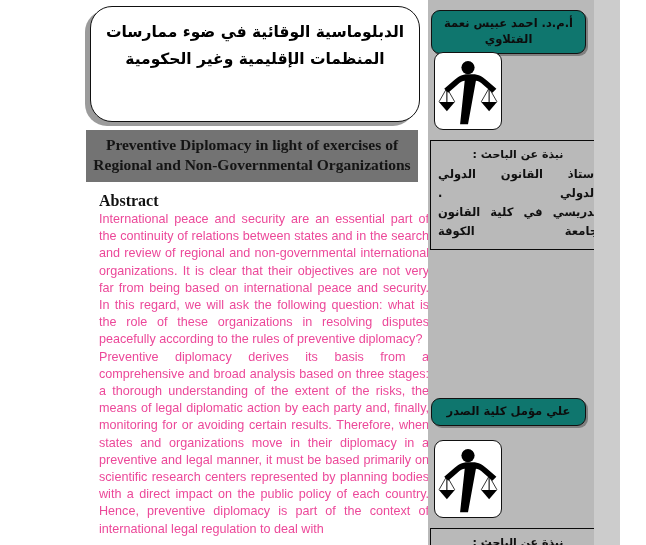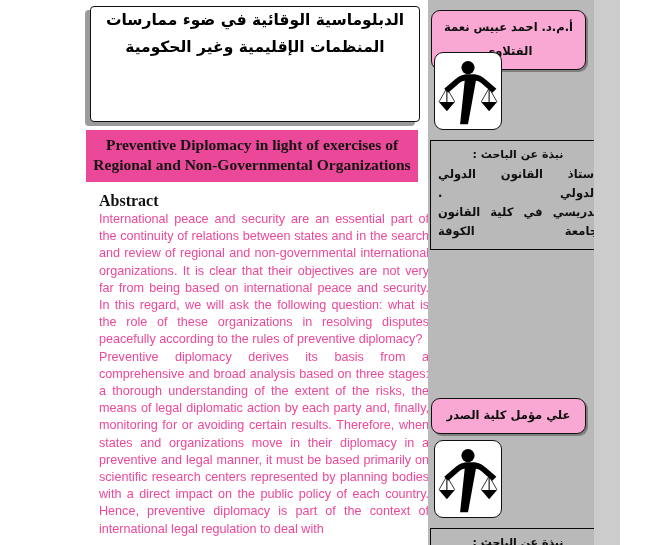--- a/index.html
+++ b/index.html
@@ -19,32 +19,32 @@
     position:absolute;left:594px;top:0;width:26px;height:545px;
     background:#cccccc;
   }
   #sidebar{
     position:absolute;left:428px;top:0;width:167px;height:545px;
     background:#b9b9b9;
   }
 
   .author-box{
     position:absolute;left:3px;width:155px;
-    background:#f9a8d4;
+    background:#0f766e;
     border:1px solid #111;
     border-radius:9px;
     box-shadow:2px 2px 0 rgba(80,80,80,.55);
     box-sizing:border-box;
     padding:4px 8px 6px 8px;
     text-align:center;
     direction:rtl;
     font-family:"DejaVu Sans", sans-serif;
     font-weight:bold;
     font-size:11.5px;
-    line-height:24px;
+    line-height:16px;
     color:#0d0d0d;
   }
 
   .emblem{
     position:absolute;left:6px;
     width:68px;height:78px;
     background:#ffffff;
     border:1px solid #111;
     border-radius:9px;
     box-sizing:border-box;
@@ -71,40 +71,41 @@
     display:block;text-align:center;text-align-last:center;
     font-size:11px;margin-bottom:1px;
   }
   .bio-box .bio-line{display:block;}
 
   
   #arabic-title-card{
     position:absolute;left:90px;top:6px;width:330px;height:116px;
     background:#ffffff;
     border:1.4px solid #111;
-    border-radius:4px;
+    border-radius:22px;
     box-shadow:-5px 4px 0 rgba(150,150,150,.95);
     box-sizing:border-box;
     display:flex;align-items:flex-start;justify-content:center;
+    padding-top:12px;
   }
   #arabic-title{
     direction:rtl;
     text-align:center;
     font-family:"DejaVu Sans", sans-serif;
     font-weight:bold;
     font-size:15.5px;
     line-height:27px;
     letter-spacing:.5px;
     color:#000;
     width:300px;
   }
 
   #english-title-band{
     position:absolute;left:86px;top:130px;width:332px;
-    background:#ec4899;
+    background:#737373;
     padding:5px 6px 7px 6px;
     box-sizing:border-box;
     text-align:center;
     font-family:"Liberation Serif", serif;
     font-weight:bold;
     font-size:15.5px;
     line-height:20px;
     color:#141414;
   }
 

